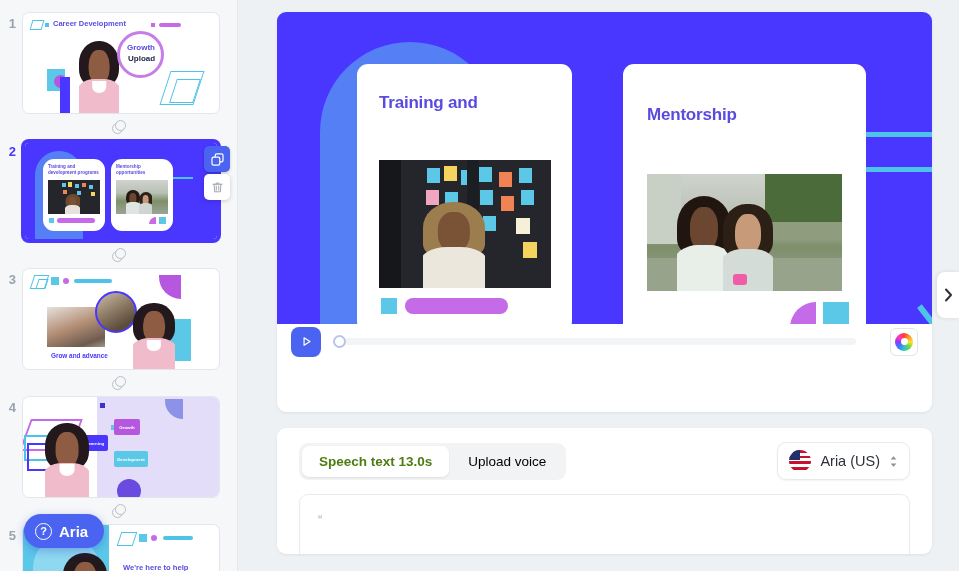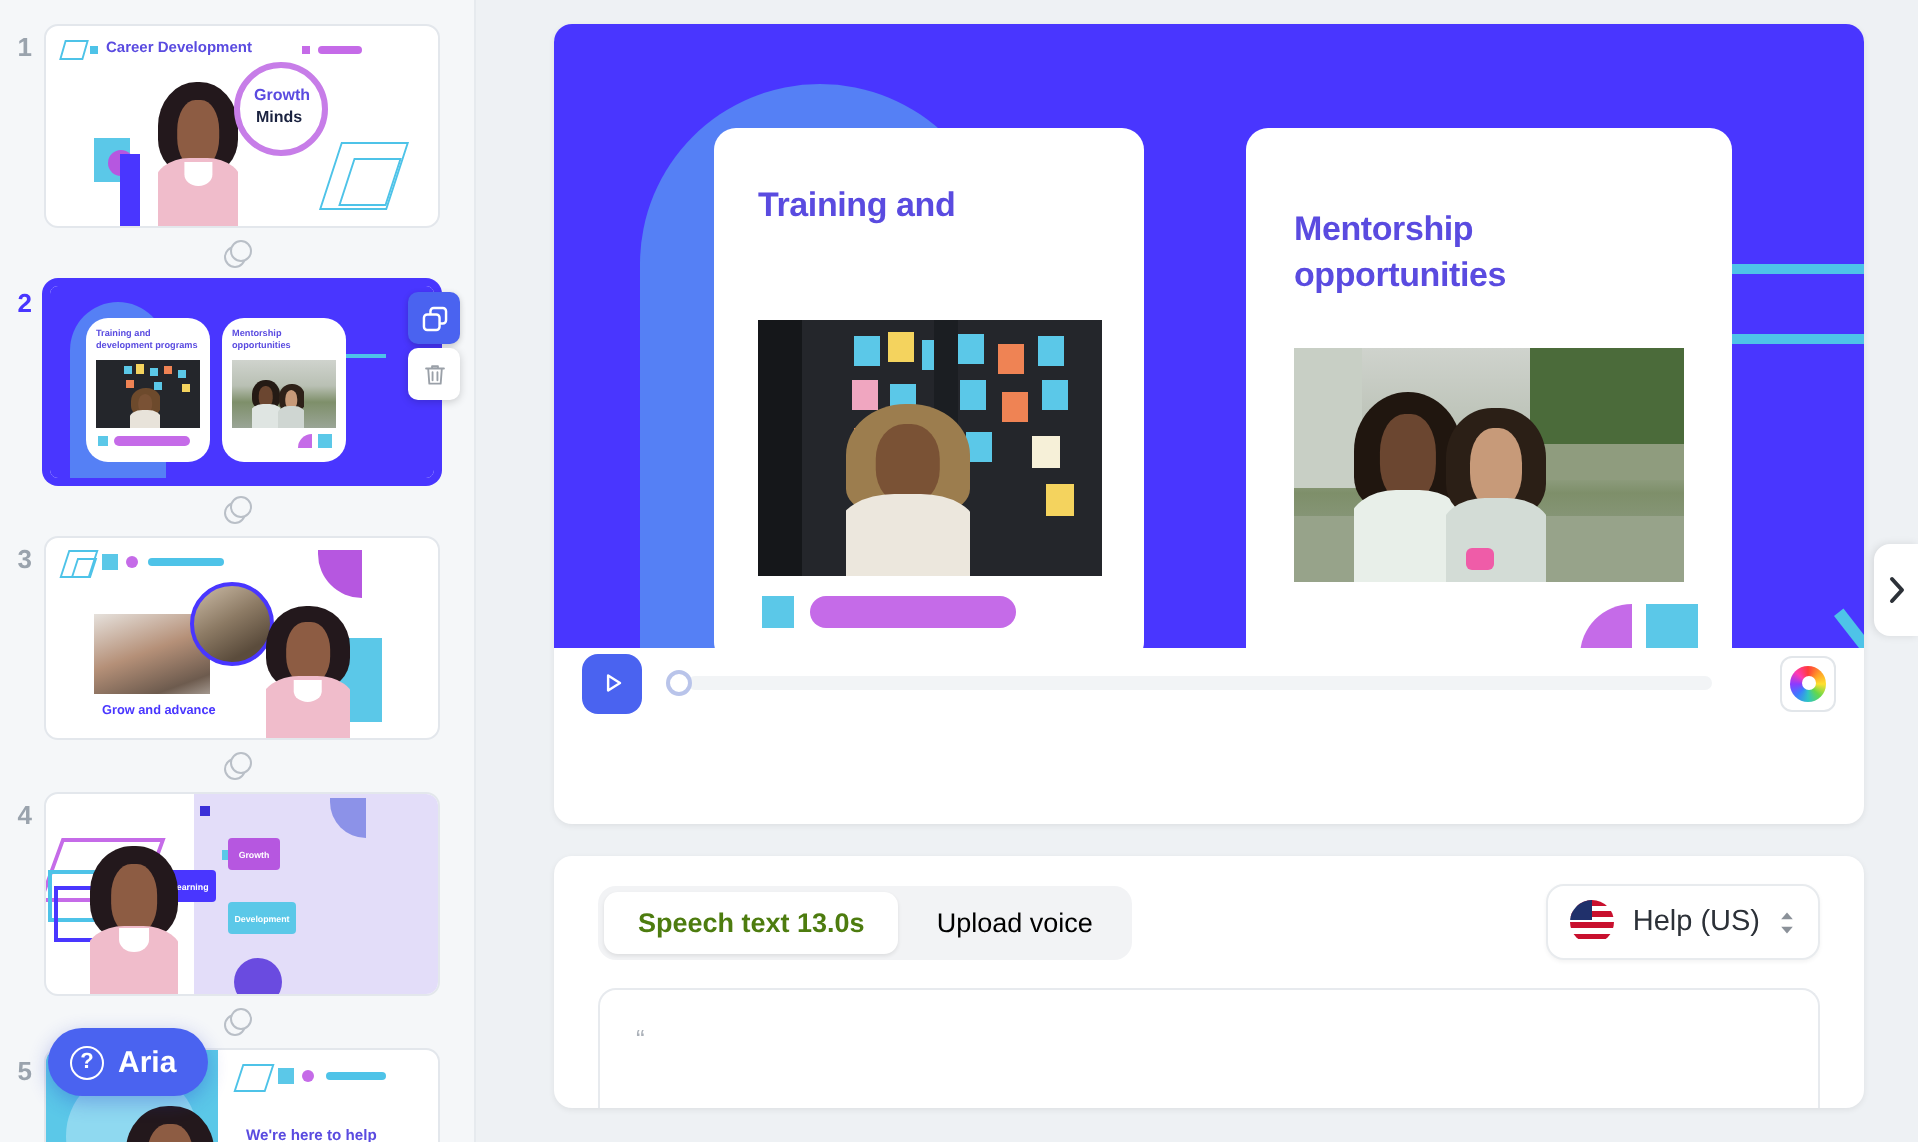--- a/index.html
+++ b/index.html
@@ -244,21 +244,21 @@
             <div class="circ" style="left:31px;top:62px;width:13px;height:13px;background:#b657e0;"></div>
             <div class="sq" style="left:37px;top:64px;width:10px;height:38px;background:#4936ff;"></div>
             <div class="person" style="left:56px;top:28px;width:40px;height:74px;">
               <div class="hair"></div>
                 <div class="face"></div>
                 <div class="body"></div>
                 <div class="collar"></div>
             </div>
             <div class="circ" style="left:94px;top:18px;width:47px;height:47px;border:3px solid #c77de8;"></div>
             <div class="t-title" style="left:104px;top:30px;font-size:8px;">Growth</div>
-            <div style="position:absolute;left:105px;top:41px;font-size:8px;font-weight:700;color:#1b2340;">Minds</div>
+            <div style="position:absolute;left:105px;top:41px;font-size:8px;font-weight:700;color:#1b2340;">Upload</div>
             <div class="sq" style="left:142px;top:58px;width:34px;height:34px;border:1.4px solid #4ec3e8;transform:skewX(-18deg);"></div>
             <div class="sq" style="left:150px;top:66px;width:24px;height:24px;border:1.4px solid #4ec3e8;transform:skewX(-18deg);"></div>
           </div>
         </div>
       </div>
       <div class="transition">
         <div class="trans-icon">
             <i></i>
             <i></i>
           </div>
@@ -458,21 +458,20 @@
               <div class="body" style="background:#ece7dd;"></div>
             </div>
           </div>
           <div class="sq" style="left:24px;top:234px;width:16px;height:16px;background:#5bc8e8;"></div>
           <div class="pill" style="left:48px;top:234px;width:103px;height:16px;background:#c56be8;"></div>
         </div>
 
         <div class="card" style="left:346px;top:52px;width:243px;height:296px;">
           <div class="card-title" style="position:absolute;left:24px;top:40px;right:14px;">
             <div>Mentorship</div>
-            <div>opportunities</div>
           </div>
           <div class="card-photo photo-outdoor" style="left:24px;top:110px;width:195px;height:117px;">
             <div class="sq" style="left:0;top:0;width:34px;height:70px;background:#c8cfc5;"></div>
             <div class="sq" style="left:118px;top:0;width:77px;height:52px;background:#4b6b3a;"></div>
             <div class="sq" style="left:110px;top:48px;width:85px;height:18px;background:#8f9c7e;"></div>
             <div class="sq" style="left:0;top:84px;width:195px;height:33px;background:#97a38a;"></div>
             <div class="person" style="left:30px;top:22px;width:54px;height:95px;">
               <div class="hair" style="background:#20160f;border-radius:50% 50% 28% 28%;"></div>
               <div class="face" style="background:#6b4630;"></div>
               <div class="body" style="background:#e8efe9;"></div>
@@ -509,21 +508,21 @@
       <div class="panel-top">
         <div class="tabs">
           <div class="tab active">Speech text 13.0s</div>
           <div class="tab">Upload voice</div>
         </div>
         <div class="voice-sel">
           <span class="flag">
             <span class="stripes"></span>
               <span class="canton"></span>
           </span>
-          <span class="voice-name">Help (US)</span>
+          <span class="voice-name">Aria (US)</span>
           <span class="chev-ud">
             <svg width="9" height="13" viewBox="0 0 9 13">
               <path d="M4.5 1.2 L7.4 4.6 H1.6 Z" fill="#8b9199"></path>
               <path d="M4.5 11.8 L7.4 8.4 H1.6 Z" fill="#8b9199"></path>
             </svg>
           </span>
         </div>
       </div>
       <div class="speech-box">
         <span class="speech-mark">“</span>

